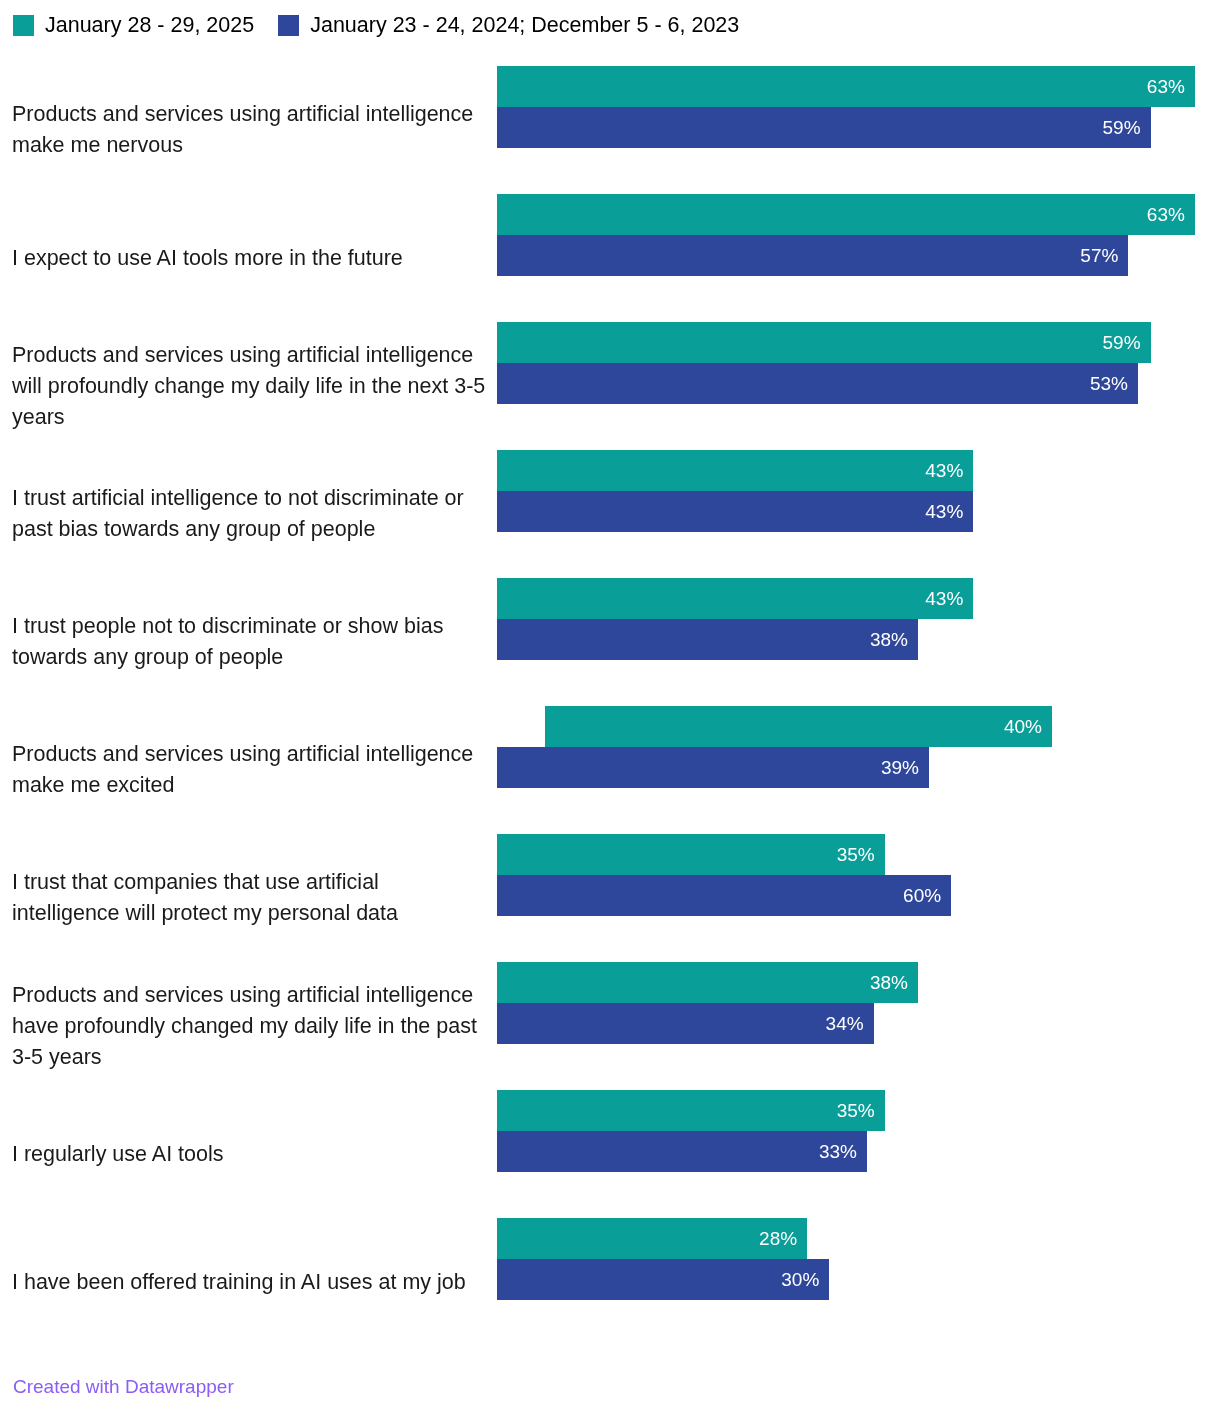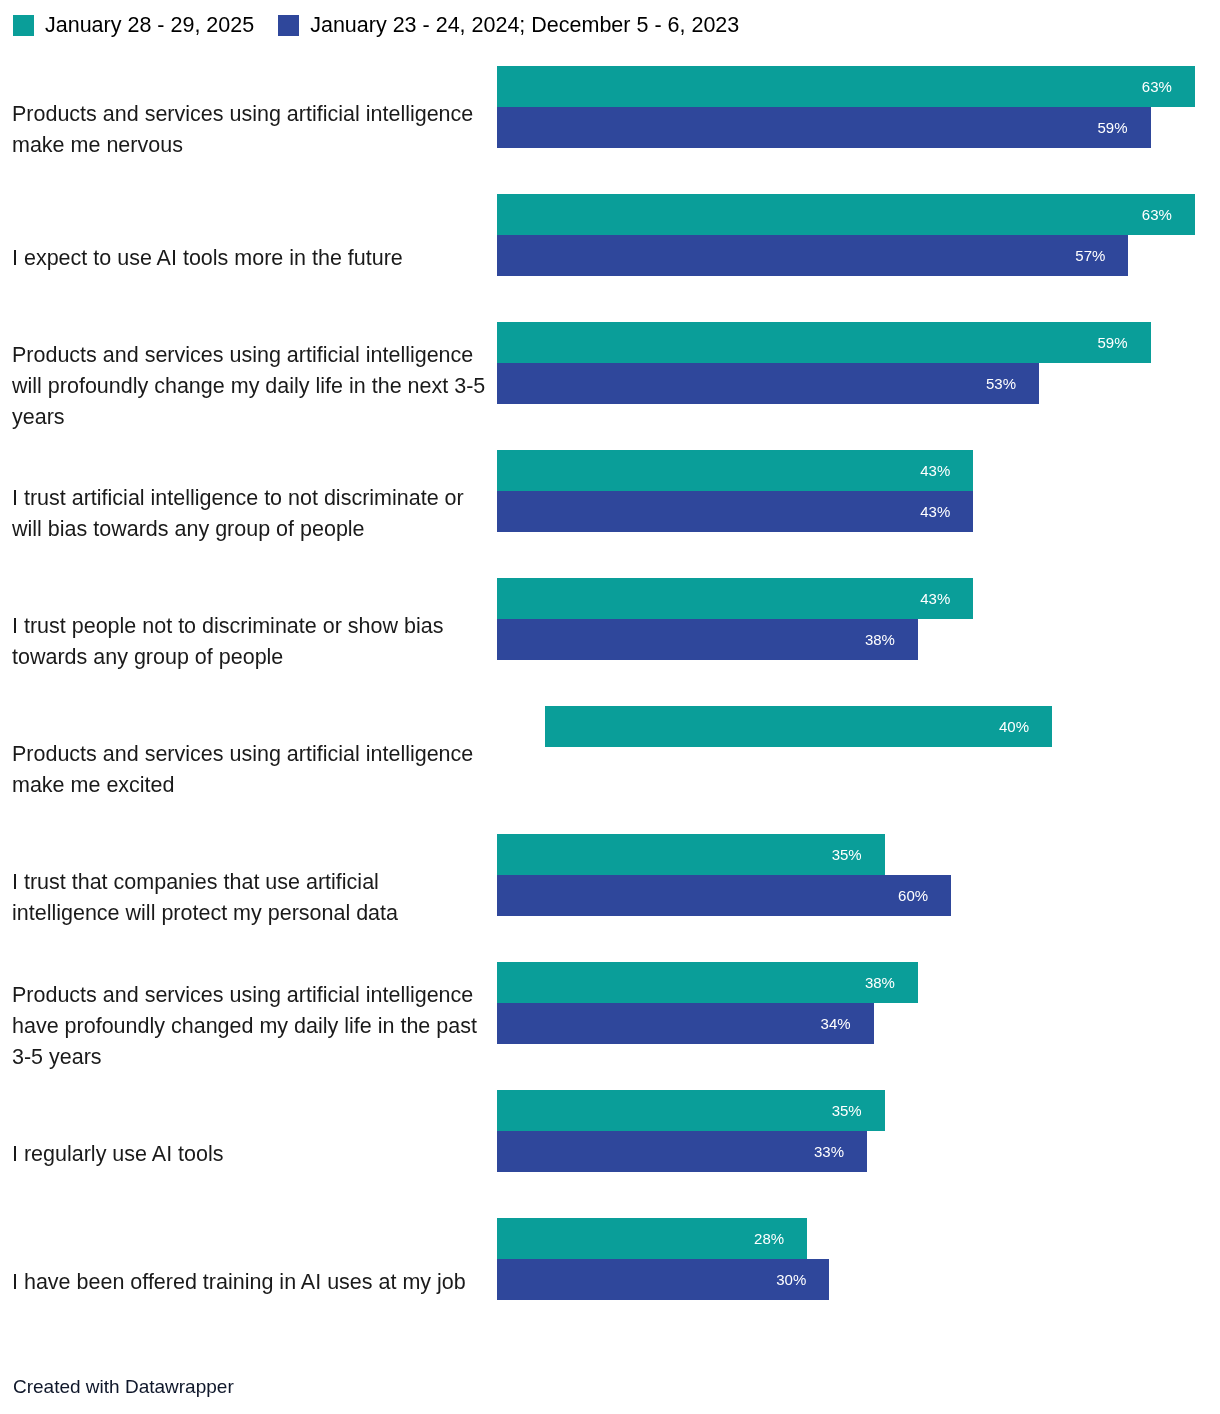--- a/index.html
+++ b/index.html
@@ -88,35 +88,35 @@
   .bar-fill {
     position: absolute;
     left: 0;
     top: 0;
     bottom: 0;
     width: 100%;
   }
   .bar-value {
     position: relative;
     z-index: 2;
-    font-size: 15px;
+    font-size: 19px;
     line-height: 41px;
     color: #ffffff;
-    padding-right: 23px;
+    padding-right: 10px;
     white-space: nowrap;
   }
 
   
   .footer {
     position: absolute;
     left: 13px;
     bottom: 16px;
     font-size: 19px;
     line-height: 22px;
-    color: #0f172a;
+    color: #8b5cf6;
   }
 </style>
 </head>
 <body>
 
 <div id="chart-root">
 
   <div class="legend" id="legend">
       <div class="legend-item">
         <span class="legend-swatch" style="background: rgb(10, 158, 153);"></span>
@@ -155,28 +155,28 @@
           </div>
         </div>
       </div>
       <div class="row">
         <div class="row-label">Products and services using artificial intelligence will profoundly change my daily life in the next 3-5 years</div>
         <div class="bars">
           <div class="bar" style="width: 653.538px;">
             <div class="bar-fill" style="background: rgb(10, 158, 153);"></div>
             <span class="bar-value">59%</span>
           </div>
-          <div class="bar" style="width: 542px;">
+          <div class="bar" style="width: 641px;">
             <div class="bar-fill" style="background: rgb(47, 71, 155);"></div>
             <span class="bar-value">53%</span>
           </div>
         </div>
       </div>
       <div class="row">
-        <div class="row-label">I trust artificial intelligence to not discriminate or will bias towards any group of people</div>
+        <div class="row-label">I trust artificial intelligence to not discriminate or past bias towards any group of people</div>
         <div class="bars">
           <div class="bar" style="width: 476.308px;">
             <div class="bar-fill" style="background: rgb(10, 158, 153);"></div>
             <span class="bar-value">43%</span>
           </div>
           <div class="bar" style="width: 476.308px;">
             <div class="bar-fill" style="background: rgb(47, 71, 155);"></div>
             <span class="bar-value">43%</span>
           </div>
         </div>
@@ -194,20 +194,24 @@
           </div>
         </div>
       </div>
       <div class="row">
         <div class="row-label">Products and services using artificial intelligence make me excited</div>
         <div class="bars">
           <div class="bar" style="width: 507px; margin-left: 48px;">
             <div class="bar-fill" style="background: rgb(10, 158, 153);"></div>
             <span class="bar-value">40%</span>
           </div>
+          <div class="bar" style="width: 432px;">
+            <div class="bar-fill" style="background: rgb(47, 71, 155);"></div>
+            <span class="bar-value">39%</span>
+          </div>
         </div>
       </div>
       <div class="row">
         <div class="row-label">I trust that companies that use artificial intelligence will protect my personal data</div>
         <div class="bars">
           <div class="bar" style="width: 387.692px;">
             <div class="bar-fill" style="background: rgb(10, 158, 153);"></div>
             <span class="bar-value">35%</span>
           </div>
           <div class="bar" style="width: 454.154px;">

